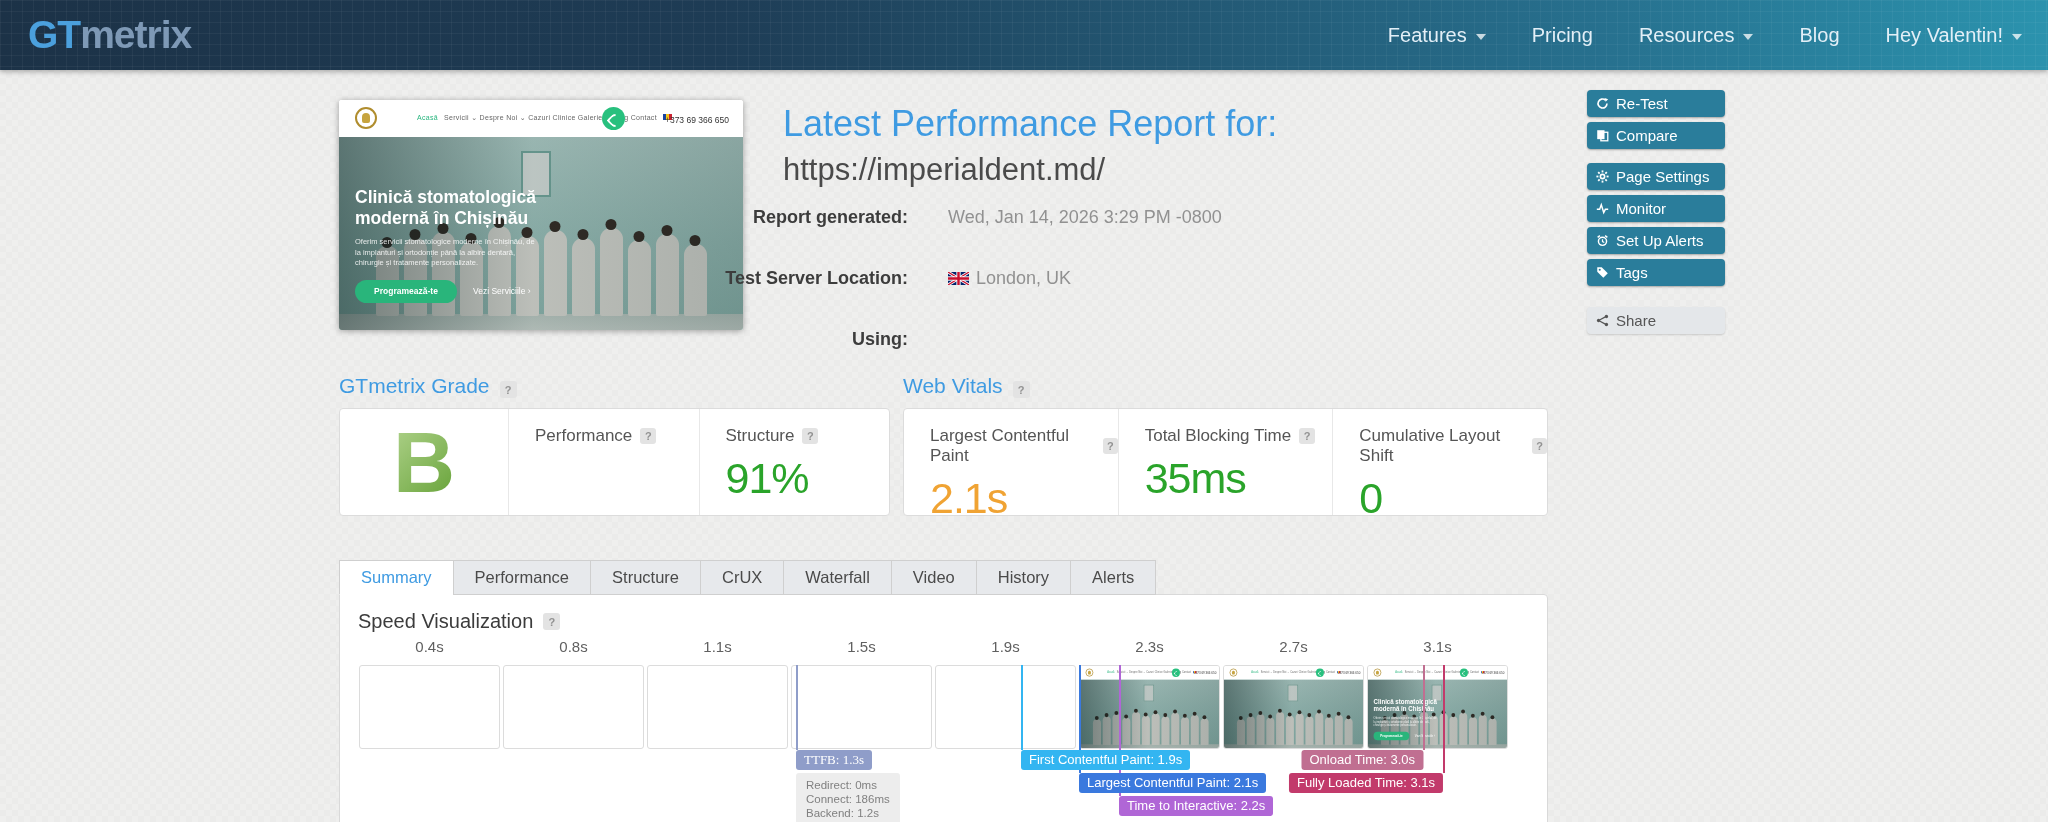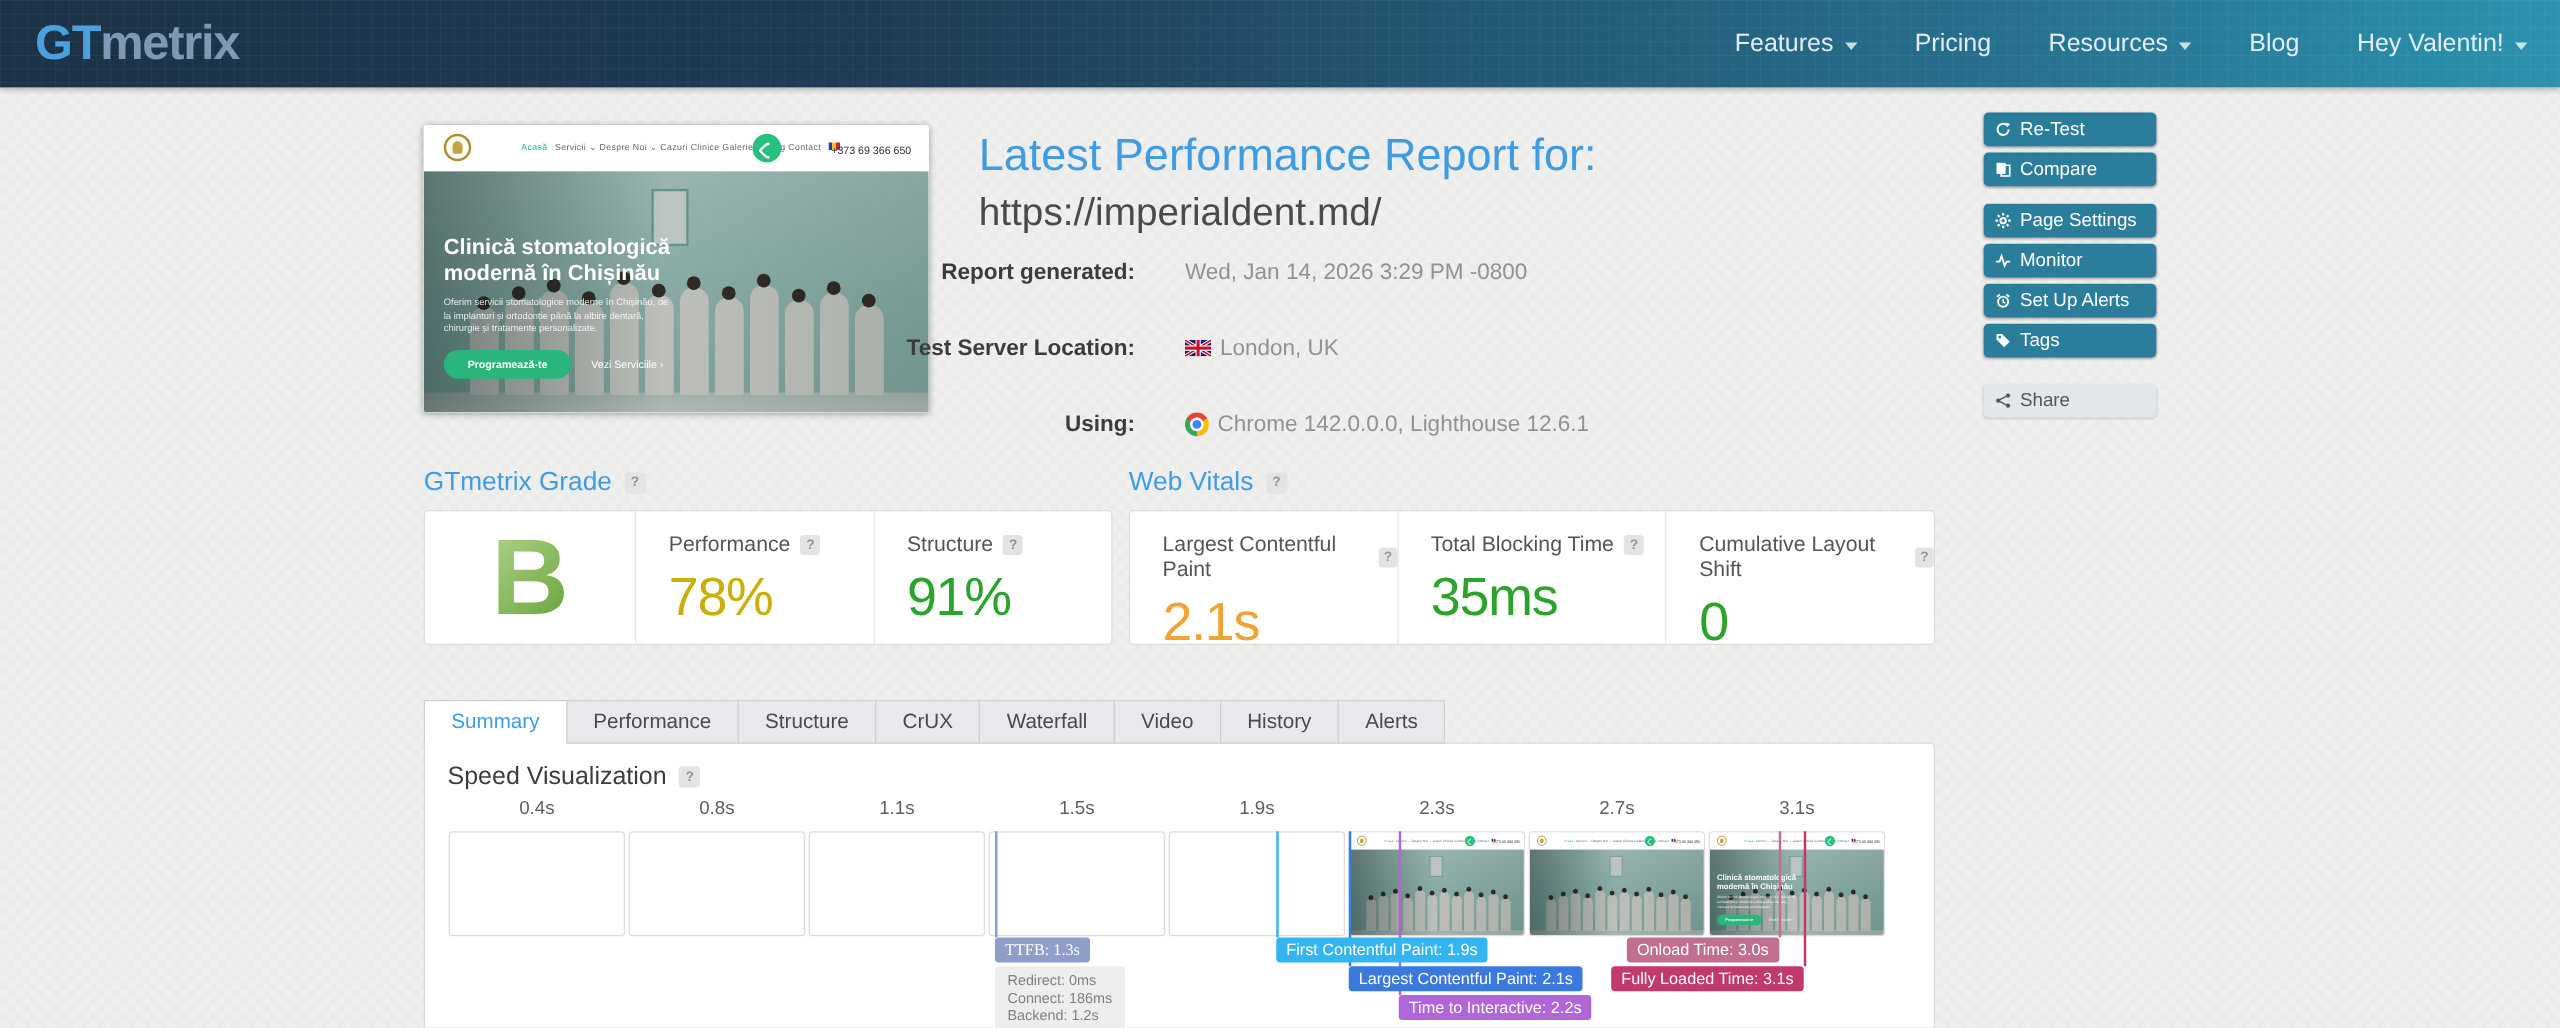--- a/index.html
+++ b/index.html
@@ -79,21 +79,21 @@
   .chrome-icon::before{content:"";position:absolute;inset:22%;background:#fff;border-radius:50%;}
   .chrome-icon::after{content:"";position:absolute;inset:31%;background:#4285f4;border-radius:50%;}
   
   .actions{position:absolute;left:1587px;top:90px;width:138px;display:flex;flex-direction:column;}
   .act-btn{height:27px;margin-bottom:5px;background:#2a7d9b;border-radius:4px;color:#fff;font-size:15px;
     display:flex;align-items:center;padding-left:9px;gap:7px;cursor:pointer;box-shadow:0 1px 2px rgba(0,0,0,.3);}
   .act-btn svg{flex:0 0 auto;}
   .gap-sm{margin-top:9px;} .gap-lg{margin-top:16px;}
   .act-btn.light{background:#e4e7ea;color:#555;box-shadow:0 1px 2px rgba(0,0,0,.15);}
   
-  .sec-heading{position:absolute;font-size:21px;color:#3f9be2;display:flex;align-items:center;}
+  .sec-heading{position:absolute;font-size:21px;color:#3f9be2;display:flex;align-items:flex-end;}
   .help{display:inline-flex;align-items:center;justify-content:center;width:17px;height:17px;margin-left:10px;
     background:#e3e3e3;border-radius:3px;color:#929292;font-size:11px;font-weight:bold;cursor:pointer;}
   
   .card{position:absolute;background:#fff;border:1px solid #dcdcdc;border-radius:4px;display:flex;}
   .grade-card{left:339px;top:408px;width:551px;height:108px;}
   .vitals-card{left:903px;top:408px;width:645px;height:108px;}
   .cell{flex:1;padding:17px 0 0 26px;border-right:1px solid #e8e8e8;}
   .cell:last-child{border-right:none;}
   .cell-b{flex:0 0 169px;display:flex;align-items:center;justify-content:center;padding:0;border-right:1px solid #e8e8e8;}
   .grade-letter{font-size:86px;font-weight:bold;line-height:86px;
@@ -214,24 +214,20 @@
           <path d="M0,0 L60,36 M60,0 L0,36" stroke="#fff" stroke-width="8"></path>
           <path d="M0,0 L60,36 M60,0 L0,36" stroke="#C8102E" stroke-width="3.5"></path>
           <rect x="24" width="12" height="36" fill="#fff"></rect>
           <rect y="12" width="60" height="12" fill="#fff"></rect>
           <rect x="26.5" width="7" height="36" fill="#C8102E"></rect>
           <rect y="14.5" width="60" height="7" fill="#C8102E"></rect>
         </svg>
       <span>London, UK</span>
     </div>
     <div class="meta-label">Using:</div>
-    <div class="meta-value">
-      <span class="chrome-icon"></span>
-      <span>Chrome 142.0.0.0, Lighthouse 12.6.1</span>
-    </div>
   </div>
 
   <div class="actions">
     <div class="act-btn">
       <svg width="13" height="13" viewBox="0 0 16 16">
           <path d="M13.5 8a5.5 5.5 0 1 1-2-4.2" fill="none" stroke="#fff" stroke-width="2"></path>
           <path d="M10.5 1.2 15 2.8l-3.2 3z" fill="#fff"></path>
         </svg>
       <span>Re-Test</span>
     </div>
@@ -296,21 +292,20 @@
   </div>
   <div class="card grade-card">
     <div class="cell-b">
       <span class="grade-letter">B</span>
     </div>
     <div class="cell">
       <div class="metric-label">
           <span>Performance</span>
           <span class="help">?</span>
         </div>
-      <div class="metric-value v-yellow">78%</div>
     </div>
     <div class="cell">
       <div class="metric-label">
           <span>Structure</span>
           <span class="help">?</span>
         </div>
       <div class="metric-value v-green">91%</div>
     </div>
   </div>
 

